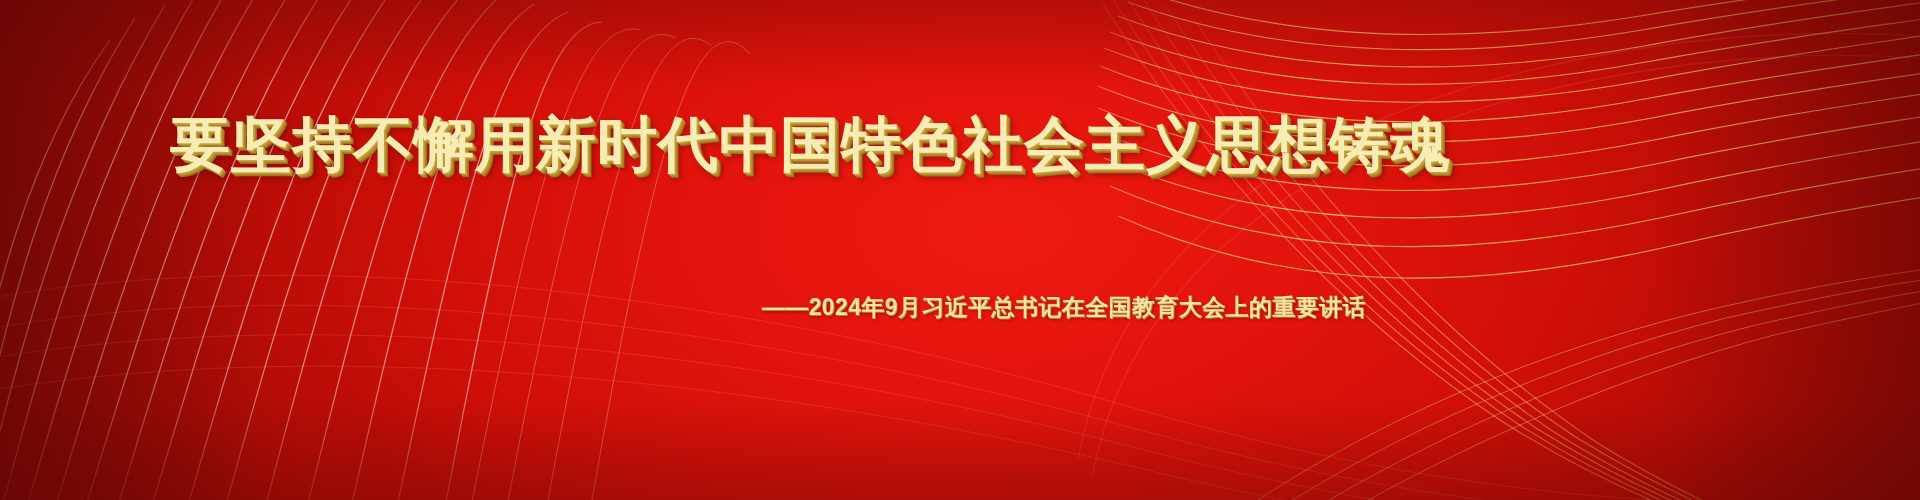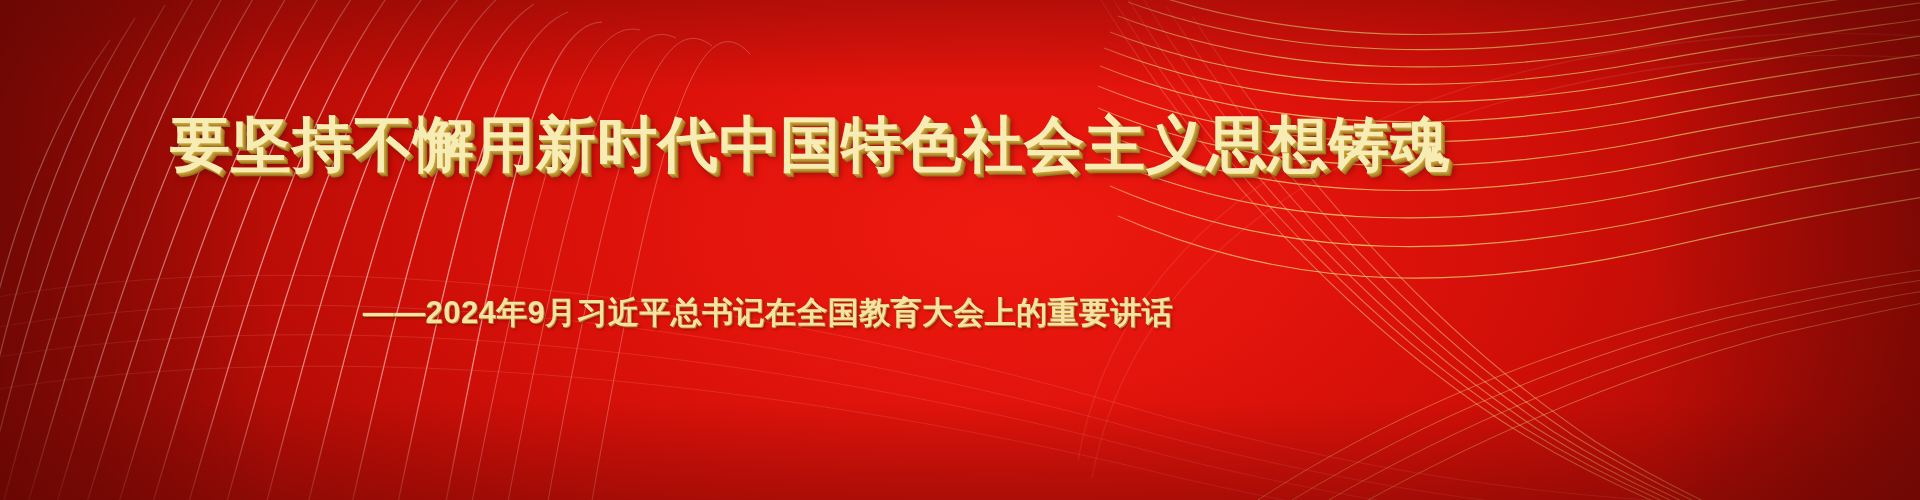--- a/index.html
+++ b/index.html
@@ -77,23 +77,23 @@
   .headline.line2 {
     top: 197px;
     text-align: left;
   }
 
   .attribution {
     position: absolute;
     left: 170px;
     top: 292px;
     width: 1196px;
-    text-align: center;
+    text-align: right;
     color: #f4e3a4;
-    font-size: 31px;
+    font-size: 23px;
     font-weight: 700;
     letter-spacing: 0.4px;
     white-space: nowrap;
     text-shadow:
       1px 1px 0 #b5892a,
       2px 2px 3px rgba(80,6,3,0.5);
   }
 </style>
 </head>
 <body>

